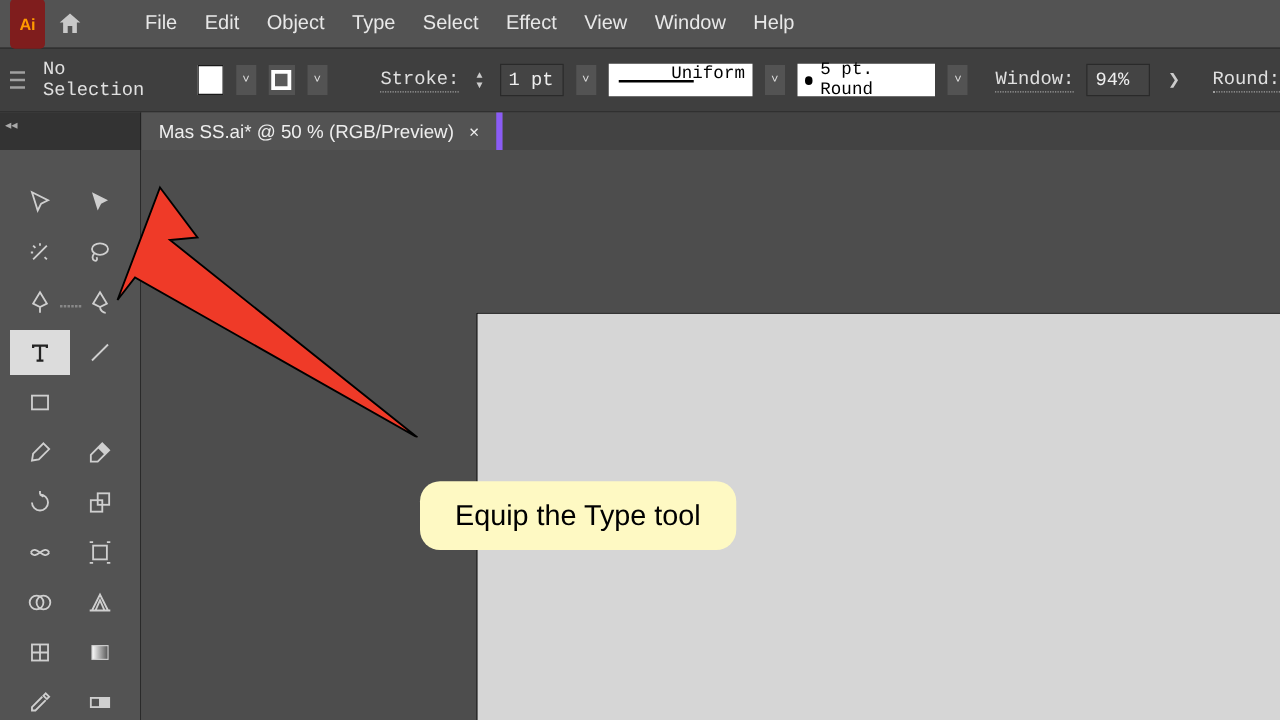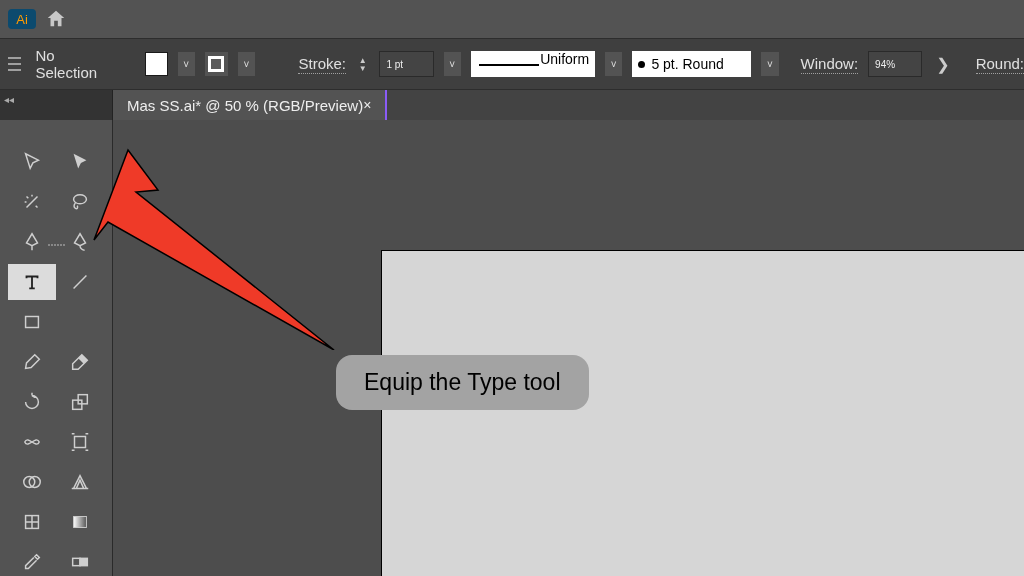--- a/index.html
+++ b/index.html
@@ -14,25 +14,25 @@
   }
   .menubar {
     height: 38px;
     display: flex;
     align-items: center;
     padding-left: 8px;
     gap: 6px;
     background: #535353;
   }
   .app-logo {
-    width: 28px; height: 20px;
-    background: #0c4a6e;
+    width: 28px; height: 40px;
+    background: #7f1d1d;
     border-radius: 4px;
     display: flex; align-items: center; justify-content: center;
-    font-weight: normal; font-size: 13px;
+    font-weight: bold; font-size: 13px;
     color: #ff9a00;
   }
   .home-btn {
     width: 28px; height: 28px;
     display: flex; align-items: center; justify-content: center;
   }
   .menu-items {
     display: flex;
     gap: 22px;
     margin-left: 40px;
@@ -44,20 +44,21 @@
     height: 52px;
     background: #3f3f3f;
     display: flex;
     align-items: center;
     padding-left: 8px;
     gap: 10px;
     font-size: 15px;
     color: #e0e0e0;
     border-top: 1px solid #2d2d2d;
     border-bottom: 1px solid #2d2d2d;
+    font-family: Liberation Mono, monospace;
   }
   .hamburger-icon {
     width: 14px; height: 14px;
     display: flex;
     flex-direction: column;
     justify-content: space-between;
   }
   .hamburger-icon div { height: 2px; background: #a0a0a0; }
   .selection-status { margin-right: 18px; margin-left: 4px; }
   .swatch-fill {
@@ -75,21 +76,21 @@
     width: 16px; height: 16px; border: 3px solid #fff; background: #5a5a5a;
   }
   .label-underline { border-bottom: 1px dotted #a0a0a0; padding-bottom: 1px; margin-left: 12px; }
   .stepper {
     display: flex; flex-direction: column; gap: 1px;
     width: 14px; font-size: 8px; line-height: 7px; text-align: center;
     color: #ccc;
   }
   .input-box {
     background: #444; border: 1px solid #2a2a2a; height: 26px;
-    padding: 2px 6px; display: flex; align-items: center; font-size: 10px;
+    padding: 2px 6px; display: flex; align-items: center; font-size: 15px;
     color: #eee;
   }
   .stroke-profile {
     background: #fff; width: 130px; height: 26px;
     display: flex; justify-content: flex-end;
     padding-right: 6px; font-size: 14px; color: #000;
     position: relative;
   }
   .stroke-profile::before {
     content: ""; position: absolute; left: 8px; top: 50%;
@@ -111,21 +112,22 @@
   .collapse-handle {
     position: absolute; top: 94px; left: 4px;
     font-size: 10px; color: #aaa;
   }
   .tab {
     background: #535353;
     display: flex; align-items: center;
     padding: 12px 14px;
     font-size: 15px;
     color: #eee;
-    border-right: 2px solid #8b5cf6;
+    gap: 12px;
+    border-right: 5px solid #8b5cf6;
   }
   .tab .close { font-size: 14px; }
   .main-area {
     position: absolute;
     top: 120px; left: 0; right: 0; bottom: 0;
     display: flex;
   }
   .toolbar {
     width: 113px;
     background: #535353;
@@ -167,38 +169,49 @@
     border: 1px solid #000;
   }
   .callout-arrow {
     position: absolute;
     top: 140px; left: 86px;
     width: 260px; height: 210px;
     pointer-events: none;
   }
   .callout {
     position: absolute;
-    top: 355px; left: 336px;
-    background: #a3a3a3;
+    top: 385px; left: 336px;
+    background: #fef9c3;
     color: #000;
     font-size: 23px;
     padding: 14px 28px;
     border-radius: 16px;
   }
   .nav-arrow { font-size: 16px; color: #ccc; padding: 0 4px;}
 </style>
 </head>
 <body>
 
 <div class="menubar">
   <div class="app-logo">Ai</div>
   <div class="home-btn">
     <svg width="22" height="22" viewBox="0 0 24 24" fill="#c8c8c8">
         <path d="M12 3l9 8h-3v9h-4v-6h-4v6H6v-9H3z"></path>
       </svg>
+  </div>
+  <div class="menu-items">
+    <span>File</span>
+    <span>Edit</span>
+    <span>Object</span>
+    <span>Type</span>
+    <span>Select</span>
+    <span>Effect</span>
+    <span>View</span>
+    <span>Window</span>
+    <span>Help</span>
   </div>
 </div>
 
 <div class="controlbar">
   <div class="hamburger-icon">
       <div></div>
       <div></div>
       <div></div>
     </div>
   <span class="selection-status">No Selection</span>

